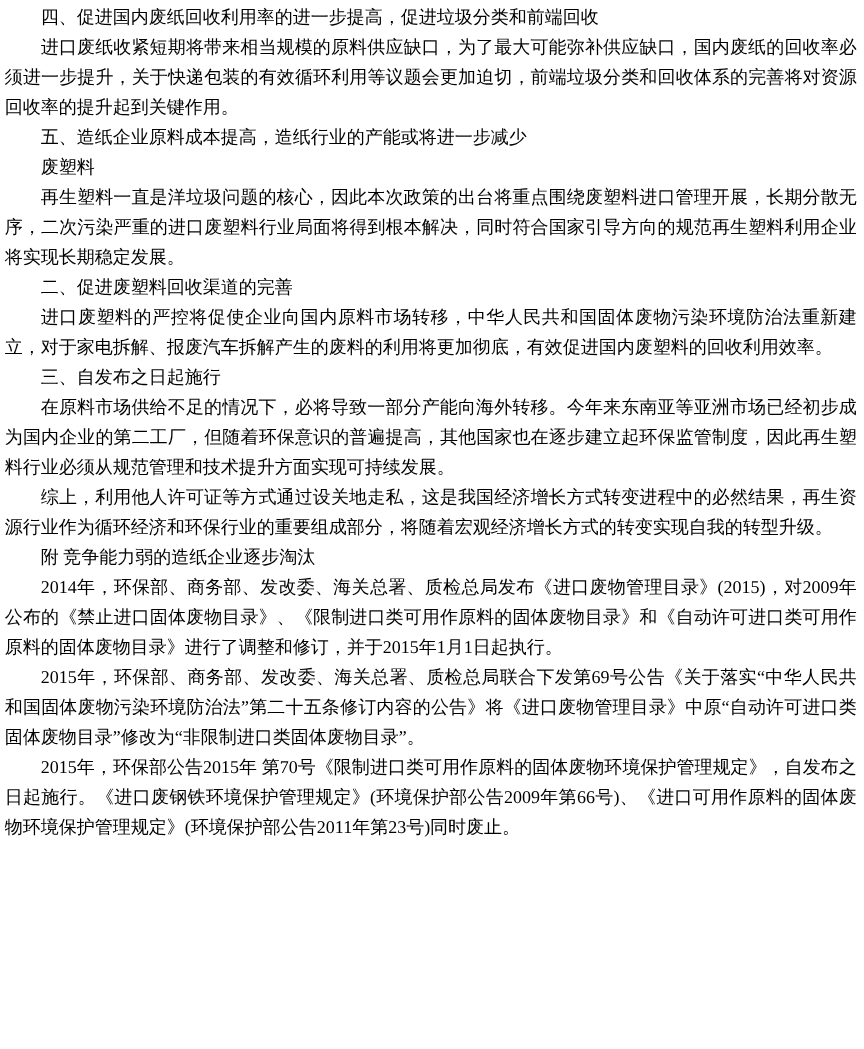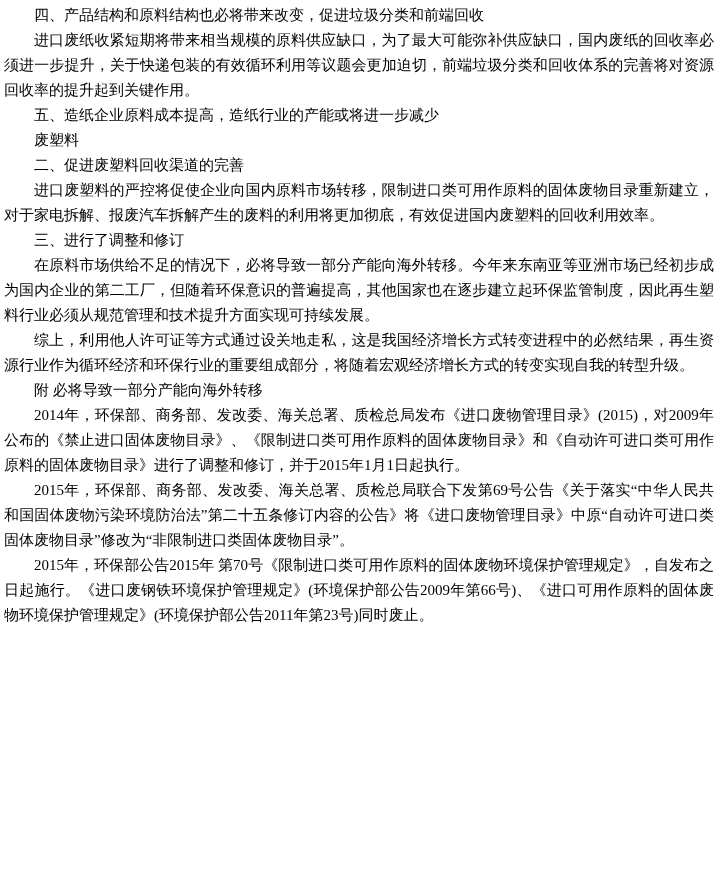--- a/index.html
+++ b/index.html
@@ -19,26 +19,27 @@
     text-indent:2em;
     text-align:justify;
     word-break:break-all;
   }
   .u { }
 </style>
 </head>
 <body>
 
 <div class="page">
-  <p>四、产品结构和原料结构也必将带来改变，促进垃圾分类和前端回收</p>
+  <p>四、促进国内废纸回收利用率的进一步提高，促进垃圾分类和前端回收</p>
   <p>进口废纸收紧短期将带来相当规模的原料供应缺口，为了最大可能弥补供应缺口，国内废纸的回收率必须进一步提升，关于快递包装的有效循环利用等议题会更加迫切，前端垃圾分类和回收体系的完善将对资源回收率的提升起到关键作用。</p>
   <p>五、造纸企业原料成本提高，造纸行业的产能或将进一步减少</p>
   <p>废塑料</p>
+  <p>再生塑料一直是洋垃圾问题的核心，因此本次政策的出台将重点围绕废塑料进口管理开展，长期分散无序，二次污染严重的进口废塑料行业局面将得到根本解决，同时符合国家引导方向的规范再生塑料利用企业将实现长期稳定发展。</p>
   <p>二、促进废塑料回收渠道的完善</p>
-  <p><span>进口废塑料的严控将促使企业向国内原料市场转移，限制进口类可用作原料的固体废物目录</span><span class="u">重新建立</span><span>，对于家电拆解、报废汽车拆解产生的废料的利用将更加彻底，有效促进国内废塑料的回收利用效率。</span></p>
-  <p>三、进行了调整和修订</p>
+  <p><span>进口废塑料的严控将促使企业向国内原料市场转移，中华人民共和国固体废物污染环境防治法</span><span class="u">重新建立</span><span>，对于家电拆解、报废汽车拆解产生的废料的利用将更加彻底，有效促进国内废塑料的回收利用效率。</span></p>
+  <p>三、自发布之日起施行</p>
   <p>在原料市场供给不足的情况下，必将导致一部分产能向海外转移。今年来东南亚等亚洲市场已经初步成为国内企业的第二工厂，但随着环保意识的普遍提高，其他国家也在逐步建立起环保监管制度，因此再生塑料行业必须从规范管理和技术提升方面实现可持续发展。</p>
   <p>综上，利用他人许可证等方式通过设关地走私，这是我国经济增长方式转变进程中的必然结果，再生资源行业作为循环经济和环保行业的重要组成部分，将随着宏观经济增长方式的转变实现自我的转型升级。</p>
-  <p>附 必将导致一部分产能向海外转移</p>
+  <p>附 竞争能力弱的造纸企业逐步淘汰</p>
   <p>2014年，环保部、商务部、发改委、海关总署、质检总局发布《进口废物管理目录》(2015)，对2009年公布的《禁止进口固体废物目录》、《限制进口类可用作原料的固体废物目录》和《自动许可进口类可用作原料的固体废物目录》进行了调整和修订，并于2015年1月1日起执行。</p>
   <p>2015年，环保部、商务部、发改委、海关总署、质检总局联合下发第69号公告《关于落实“中华人民共和国固体废物污染环境防治法”第二十五条修订内容的公告》将《进口废物管理目录》中原“自动许可进口类固体废物目录”修改为“非限制进口类固体废物目录”。</p>
   <p>2015年，环保部公告2015年 第70号《限制进口类可用作原料的固体废物环境保护管理规定》，自发布之日起施行。《进口废钢铁环境保护管理规定》(环境保护部公告2009年第66号)、《进口可用作原料的固体废物环境保护管理规定》(环境保护部公告2011年第23号)同时废止。</p>
 </div>
 
 </body></html>

